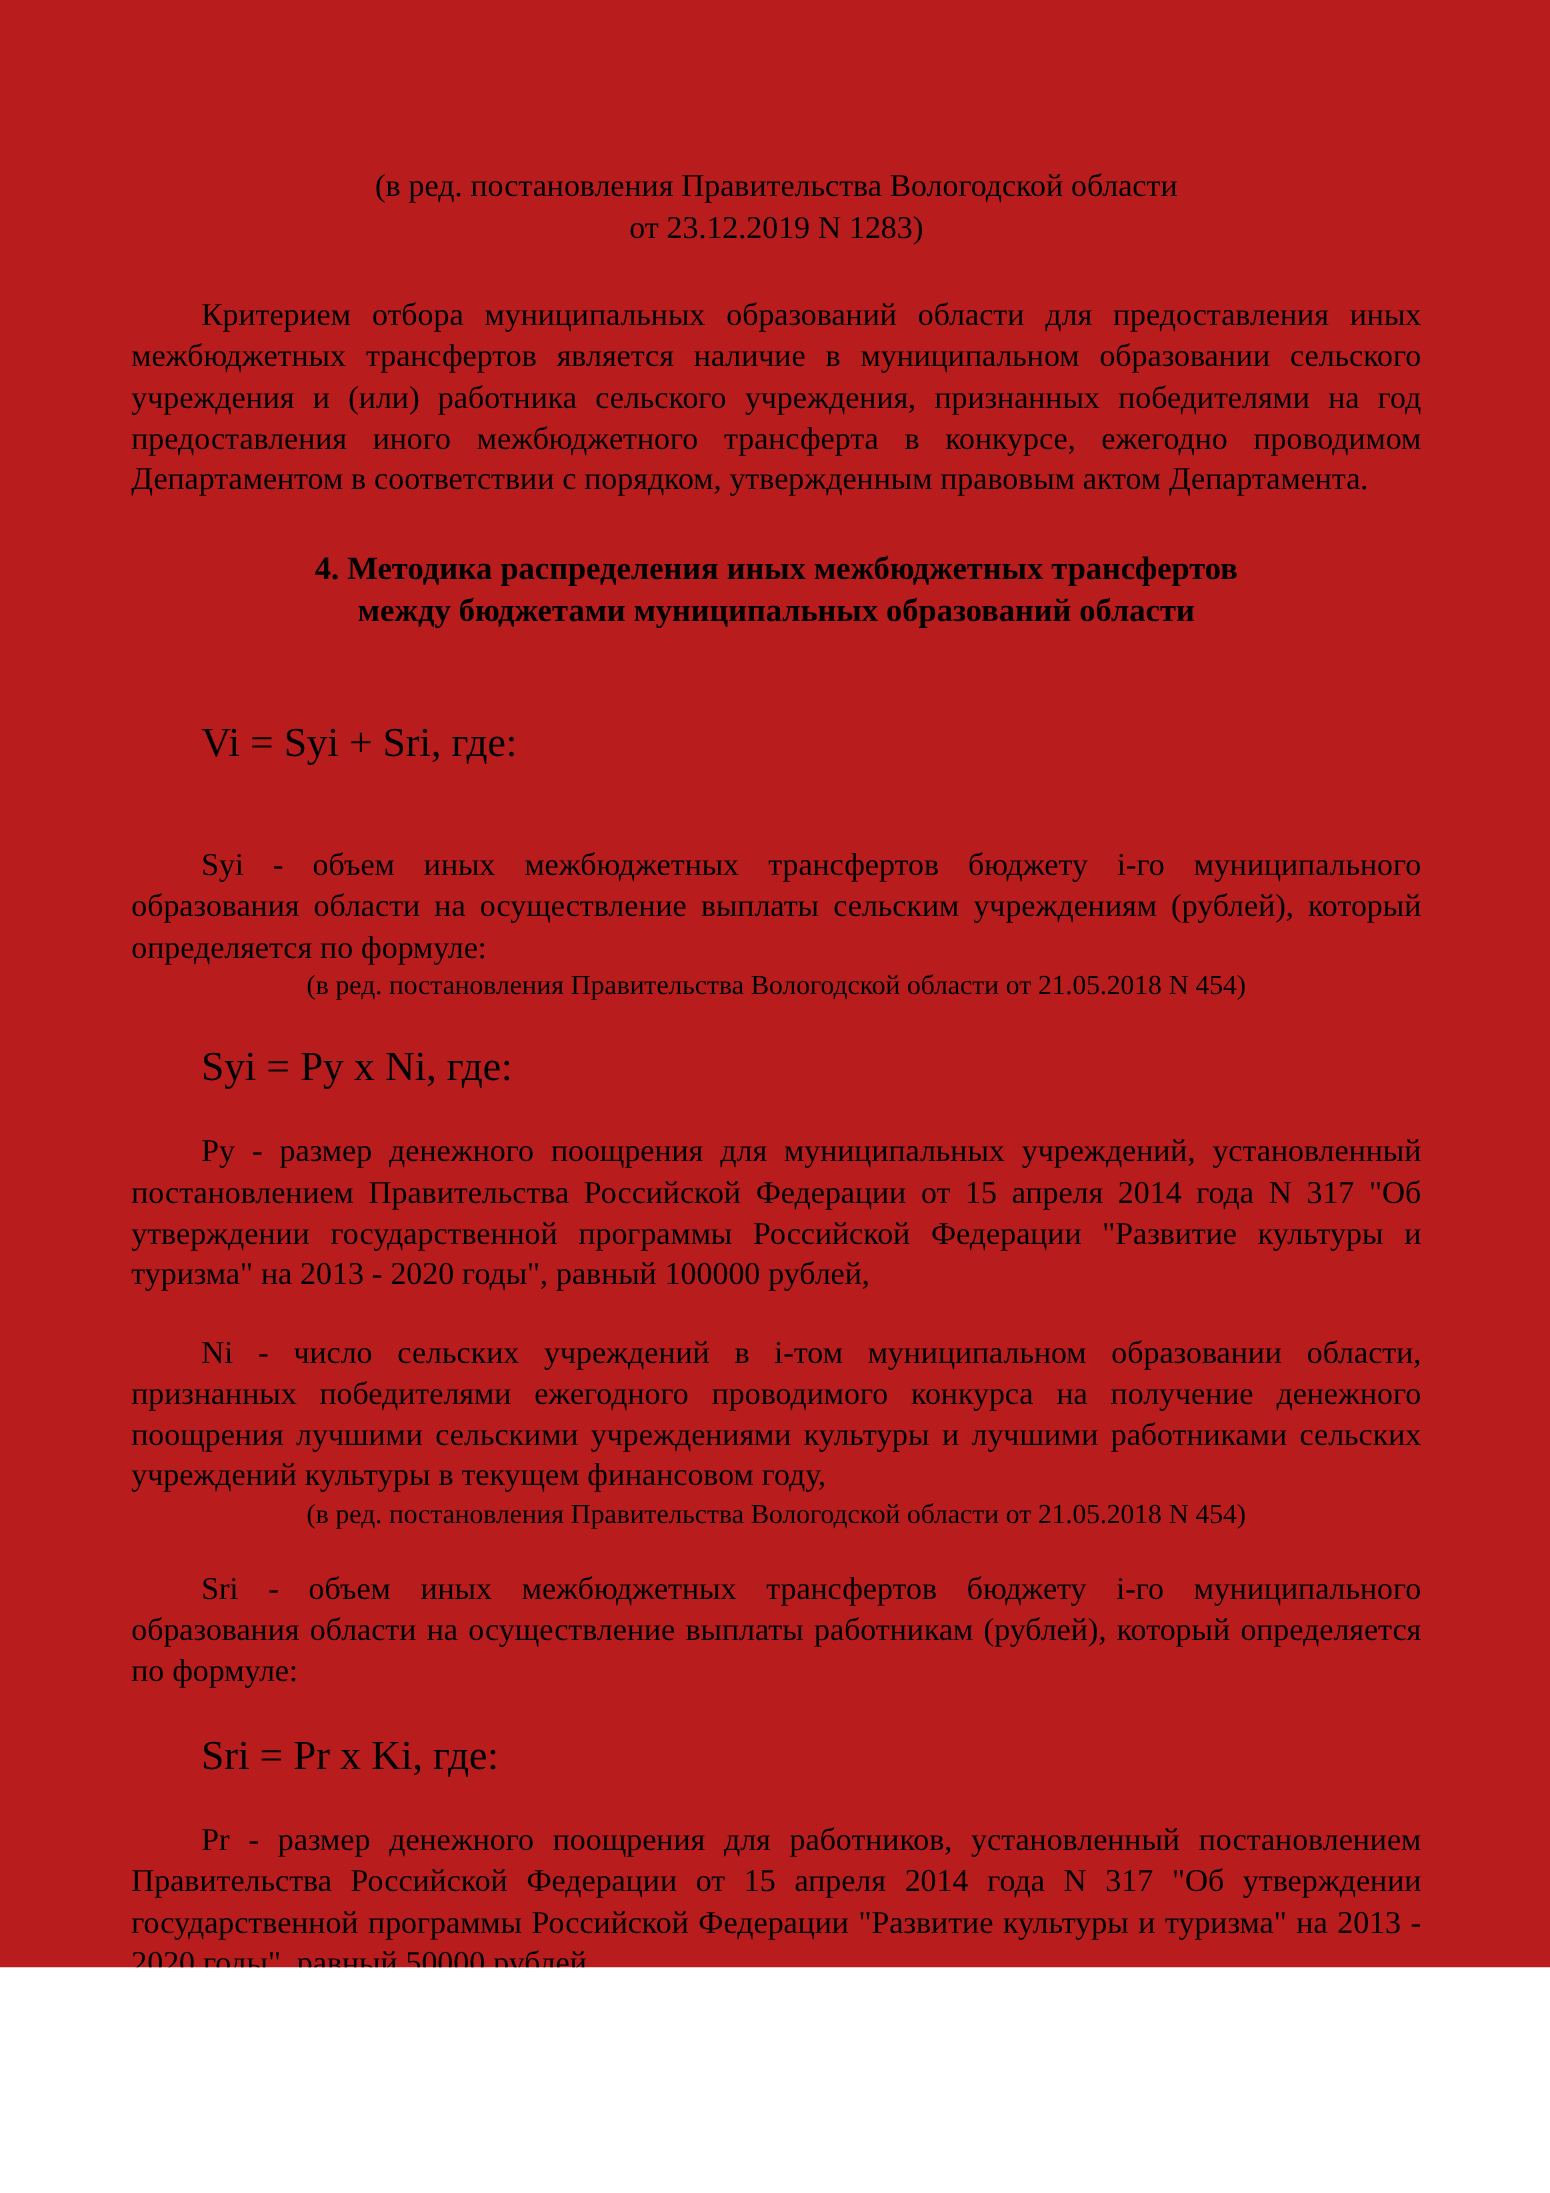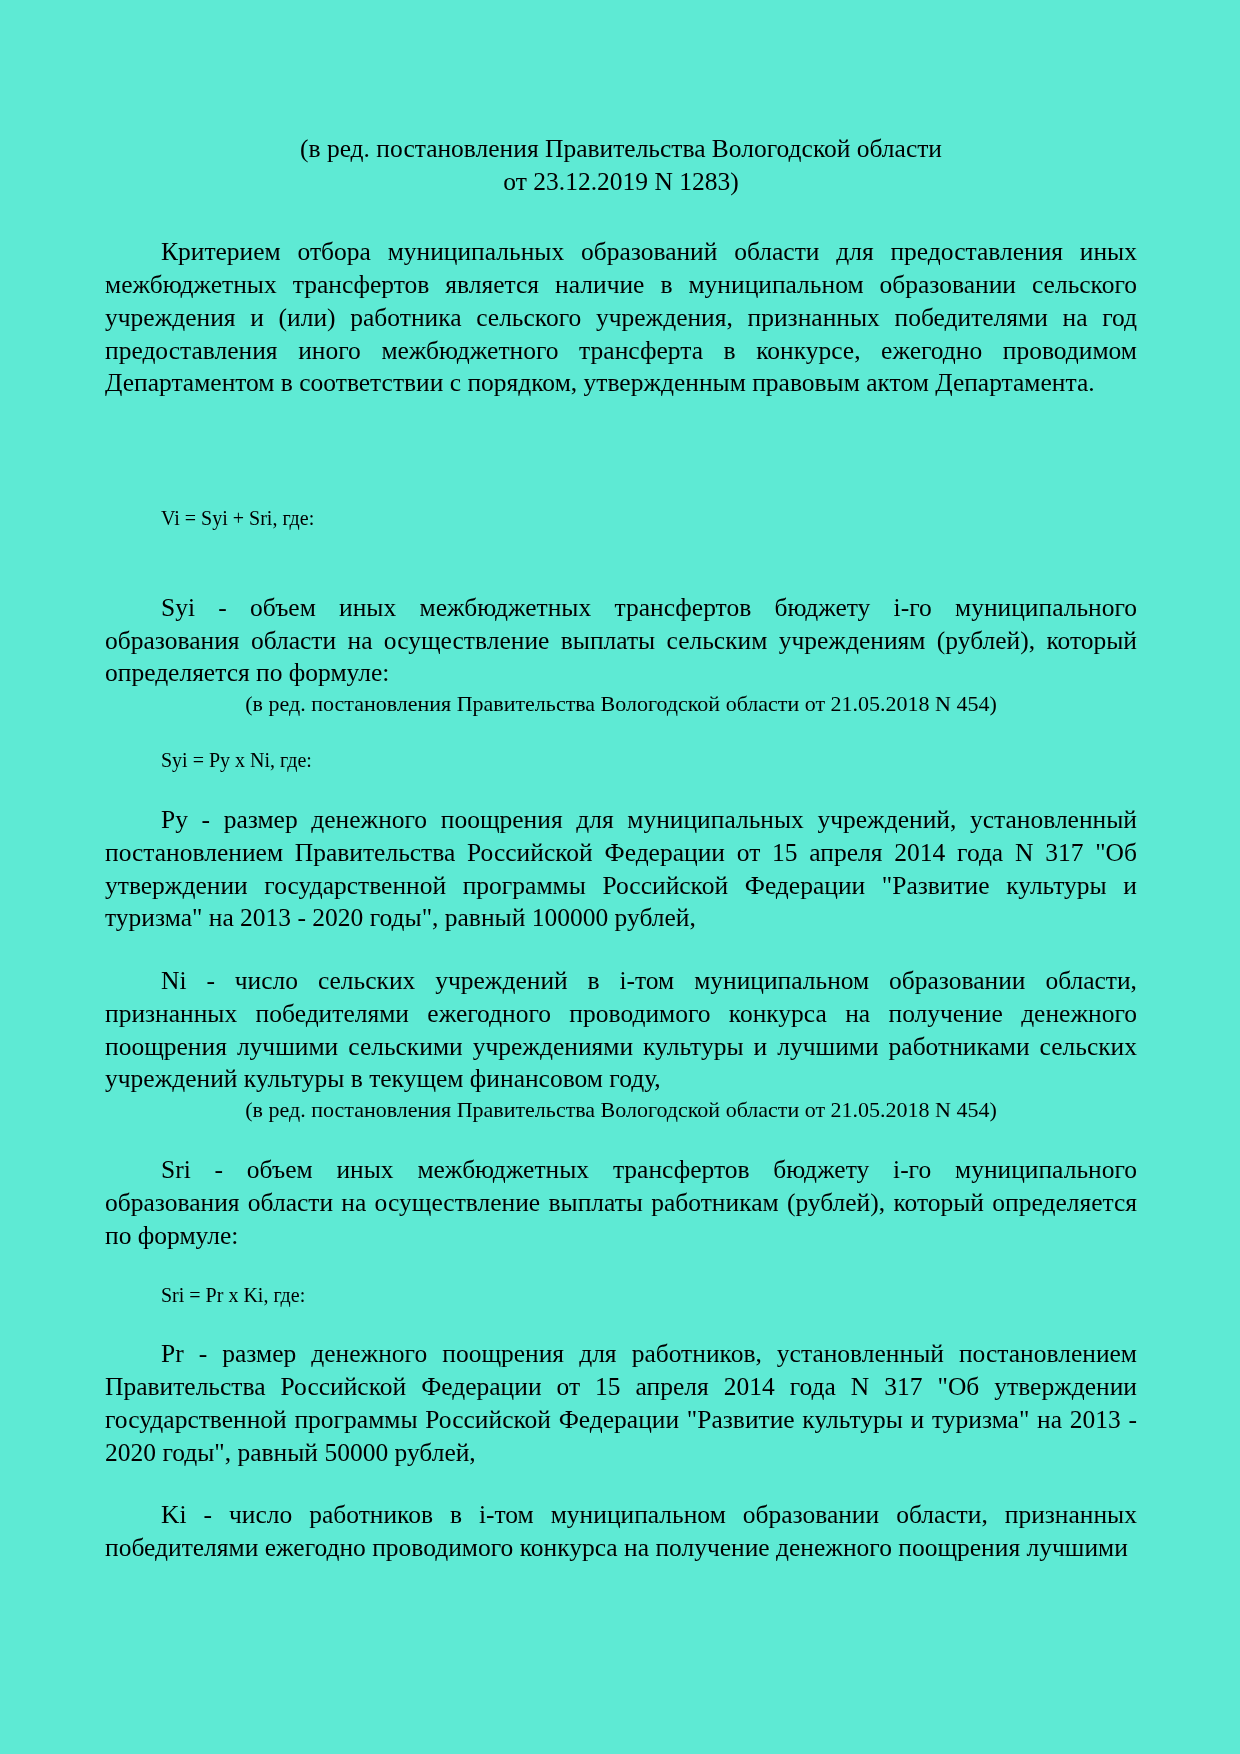--- a/index.html
+++ b/index.html
@@ -6,23 +6,23 @@
     margin: 0;
     padding: 0;
     background: #ffffff;
   }
   body {
     font-family: "Liberation Serif", "DejaVu Serif", serif;
     color: #000000;
   }
   .page {
     width: 1240px;
-    height: 1754px;
+    height: 1574px;
     box-sizing: border-box;
-    background: #5eead4;
+    background: #b91c1c;
     position: relative;
     padding: 0;
     overflow: hidden;
   }
   .content {
     position: absolute;
     left: 105px;
     top: 132px;
     width: 1032px;
   }
@@ -43,21 +43,21 @@
   }
   .para-noindent {
     text-align: center;
     font-size: 22px;
     line-height: 1.285;
     margin: 0;
     text-indent: 0;
   }
   .formula {
     text-align: left;
-    font-size: 20px;
+    font-size: 33px;
     line-height: 1.285;
     margin: 0;
     text-indent: 56px;
   }
   .heading {
     text-align: center;
     font-size: 26px;
     font-weight: bold;
     line-height: 1.30;
     margin: 0;
@@ -75,20 +75,24 @@
       <p class="centered">(в ред. постановления Правительства Вологодской области</p>
       <p class="centered">от 23.12.2019 N 1283)</p>
     </div>
 
     <div class="gap-lg"></div>
 
     <p class="para">Критерием отбора муниципальных образований области для предоставления иных межбюджетных трансфертов является наличие в муниципальном образовании сельского учреждения и (или) работника сельского учреждения, признанных победителями на год предоставления иного межбюджетного трансферта в конкурсе, ежегодно проводимом Департаментом в соответствии с порядком, утвержденным правовым актом Департамента.</p>
 
     <div class="gap-lg"></div>
 
+    <div>
+      <p class="heading">4. Методика распределения иных межбюджетных трансфертов</p>
+      <p class="heading">между бюджетами муниципальных образований области</p>
+    </div>
 
     <div class="gap-lg"></div>
 
 
     <div class="gap-md"></div>
 
     <p class="formula">Vi = Syi + Sri, где:</p>
 
     <div class="gap-md"></div>
 

